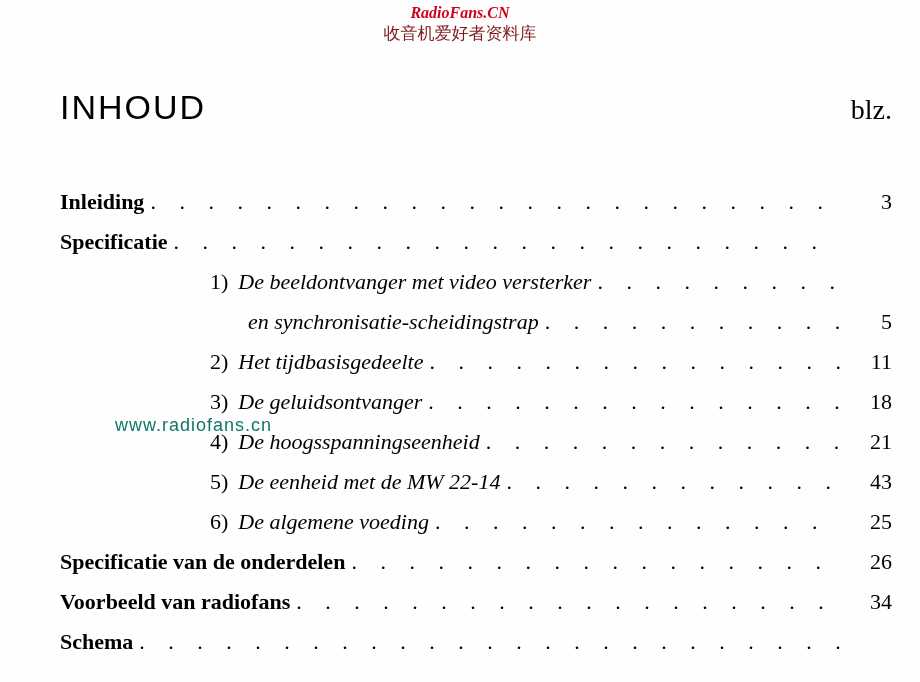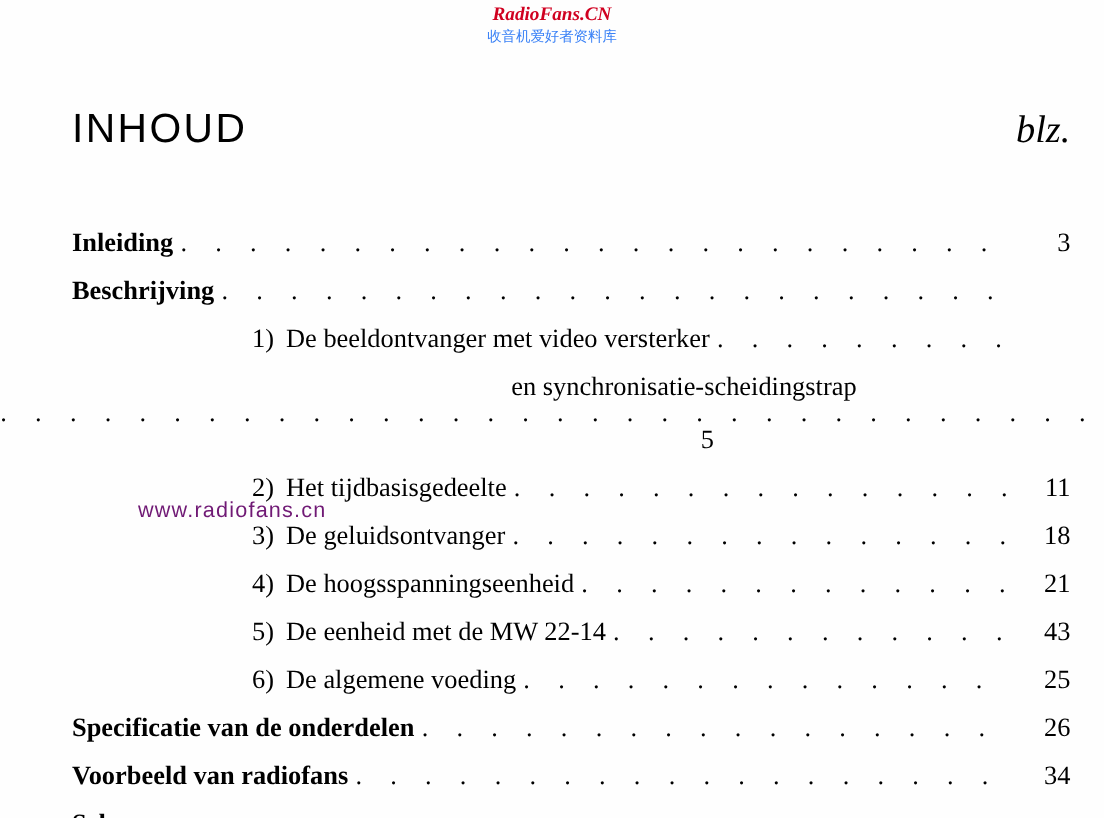--- a/index.html
+++ b/index.html
@@ -24,29 +24,29 @@
       z-index: 10;
     }
     .watermark-top .line1 {
       color: #d00020;
       font-style: italic;
       font-weight: bold;
       font-size: 16px;
       font-family: 'Times New Roman', serif;
     }
     .watermark-top .line2 {
-      color: #3b82f6;
-      font-size: 12px;
+      color: #7f1d1d;
+      font-size: 17px;
       font-family: 'SimSun', serif;
     }
     .watermark-side {
       position: absolute;
       left: 115px;
       top: 415px;
-      color: #701a75;
+      color: #0f766e;
       font-size: 18px;
       font-family: Arial, sans-serif;
       letter-spacing: 1px;
     }
     .page {
       padding: 60px 28px 40px 60px;
       margin-top: 28px;
     }
     .header-row {
       display: flex;
@@ -54,51 +54,50 @@
       align-items: baseline;
       margin-bottom: 64px;
     }
     .title {
       font-size: 34px;
       font-weight: 500;
       letter-spacing: 2px;
       font-family: 'Arial', 'Helvetica', sans-serif;
     }
     .page-label {
-      font-size: 32px;
+      font-size: 28px;
       font-family: Georgia, serif;
-      font-style: italic;
     }
     .toc {
       font-size: 22px;
       line-height: 1.0;
     }
     .toc-row {
       display: flex;
-      align-items: center;
+      align-items: flex-start;
       margin-bottom: 18px;
       white-space: nowrap;
     }
     .toc-row.sub {
       padding-left: 150px;
     }
     .toc-row.continuation {
       padding-left: 188px;
-      flex-direction: column;
     }
     .toc-label {
       font-weight: bold;
       flex-shrink: 0;
     }
     .toc-num {
       flex-shrink: 0;
       margin-right: 10px;
     }
     .toc-text {
       flex-shrink: 0;
+      font-style: italic;
     }
     .dots {
       flex: 1;
       overflow: hidden;
       letter-spacing: 9px;
       margin-left: 6px;
       font-weight: normal;
     }
     .dots::after {
       content: ". . . . . . . . . . . . . . . . . . . . . . . . . . . . . . . . . . . . . . . . . . . .";
@@ -130,21 +129,21 @@
 
   <div class="toc">
 
     <div class="toc-row">
       <span class="toc-label">Inleiding</span>
       <span class="dots"></span>
       <span class="page-num">3</span>
     </div>
 
     <div class="toc-row">
-      <span class="toc-label">Beschrijving</span>
+      <span class="toc-label">Specificatie</span>
       <span class="dots"></span>
       <span class="page-num"></span>
     </div>
 
     <div class="toc-row sub">
       <span class="toc-num">1)</span>
       <span class="toc-text">De beeldontvanger met video versterker</span>
       <span class="dots"></span>
       <span class="page-num"></span>
     </div>

